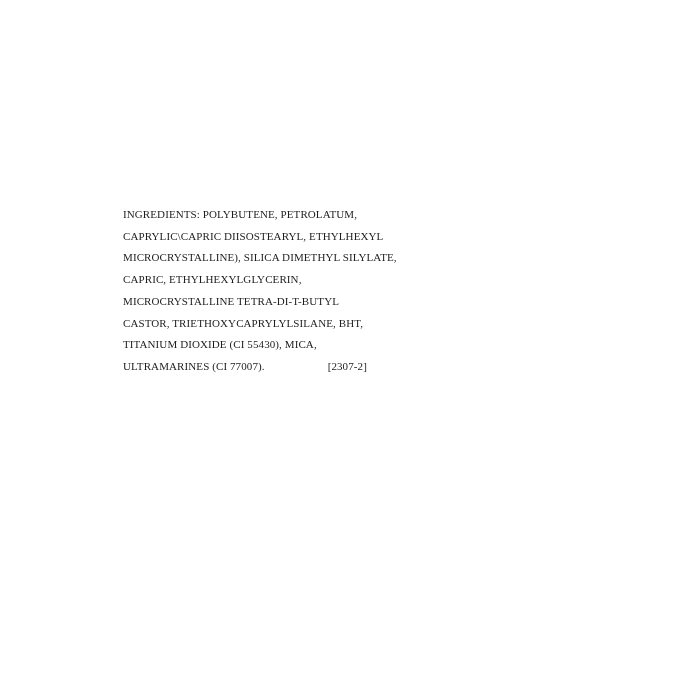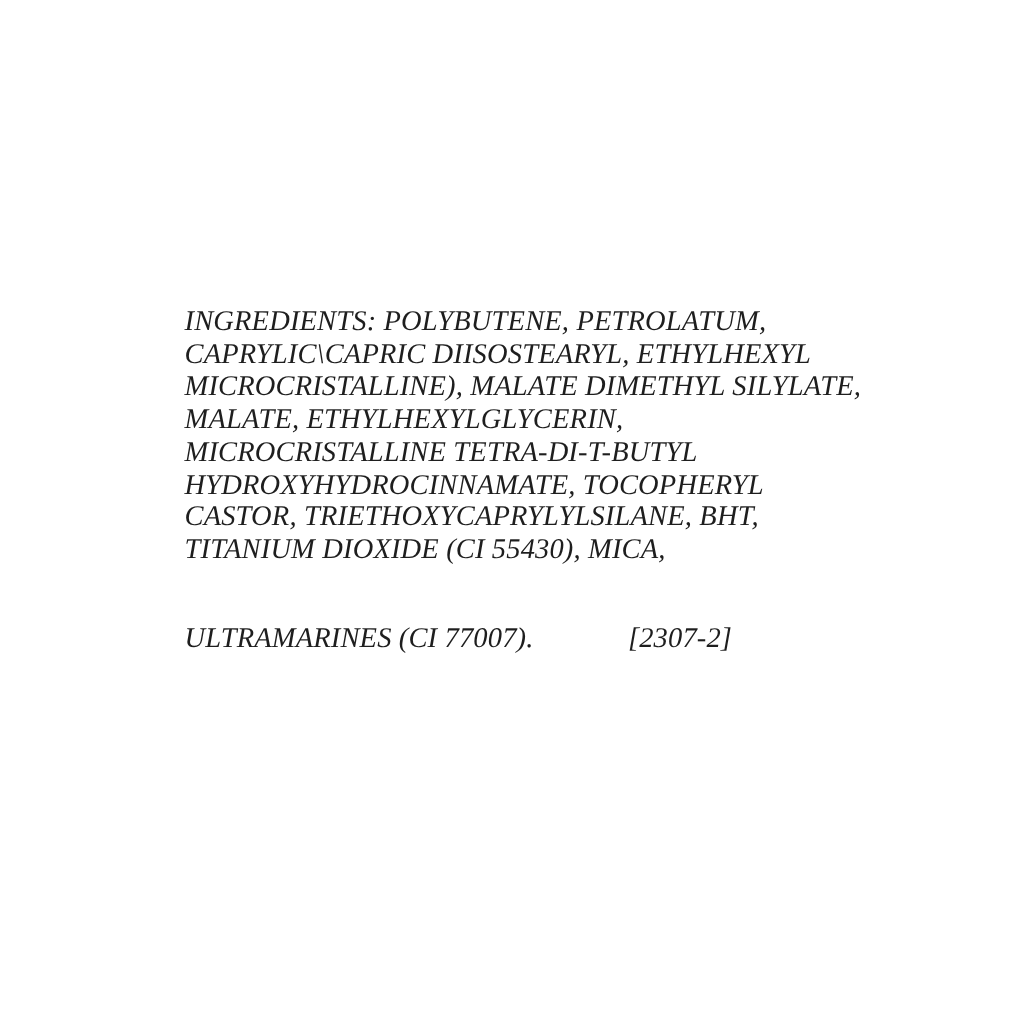--- a/index.html
+++ b/index.html
@@ -12,48 +12,45 @@
     background: #ffffff;
     position: relative;
     overflow: hidden;
   }
   .ingredients-block {
     position: absolute;
     left: 123px;
     top: 204px;
     width: 450px;
     font-family: "Liberation Serif", "DejaVu Serif", serif;
-    font-size: 19px;
+    font-size: 11px;
     line-height: 21.7px;
     color: #1e1e1e;
     letter-spacing: 0.1px;
     text-rendering: optimizeLegibility;
-    font-style: italic;
   }
   .line {
     white-space: nowrap;
   }
   .last-line {
     white-space: nowrap;
-    margin-top: 37px;
   }
   .batch-code {
     margin-left: 63px;
   }
 </style>
 </head>
 <body>
 
 <div class="ingredients-block">
   <div>
       <div class="line">INGREDIENTS: POLYBUTENE, PETROLATUM,</div>
       <div class="line">CAPRYLIC\CAPRIC DIISOSTEARYL, ETHYLHEXYL</div>
-      <div class="line">MICROCRISTALLINE), MALATE DIMETHYL SILYLATE,</div>
-      <div class="line">MALATE, ETHYLHEXYLGLYCERIN,</div>
-      <div class="line">MICROCRISTALLINE TETRA-DI-T-BUTYL</div>
-      <div class="line">HYDROXYHYDROCINNAMATE, TOCOPHERYL</div>
+      <div class="line">MICROCRYSTALLINE), SILICA DIMETHYL SILYLATE,</div>
+      <div class="line">CAPRIC, ETHYLHEXYLGLYCERIN,</div>
+      <div class="line">MICROCRYSTALLINE TETRA-DI-T-BUTYL</div>
       <div class="line">CASTOR, TRIETHOXYCAPRYLYLSILANE, BHT,</div>
       <div class="line">TITANIUM DIOXIDE (CI 55430), MICA,</div>
     </div>
   <div class="last-line">
     <span>ULTRAMARINES (CI 77007).</span><span class="batch-code">[2307-2]</span>
   </div>
 </div>
 
 </body></html>

